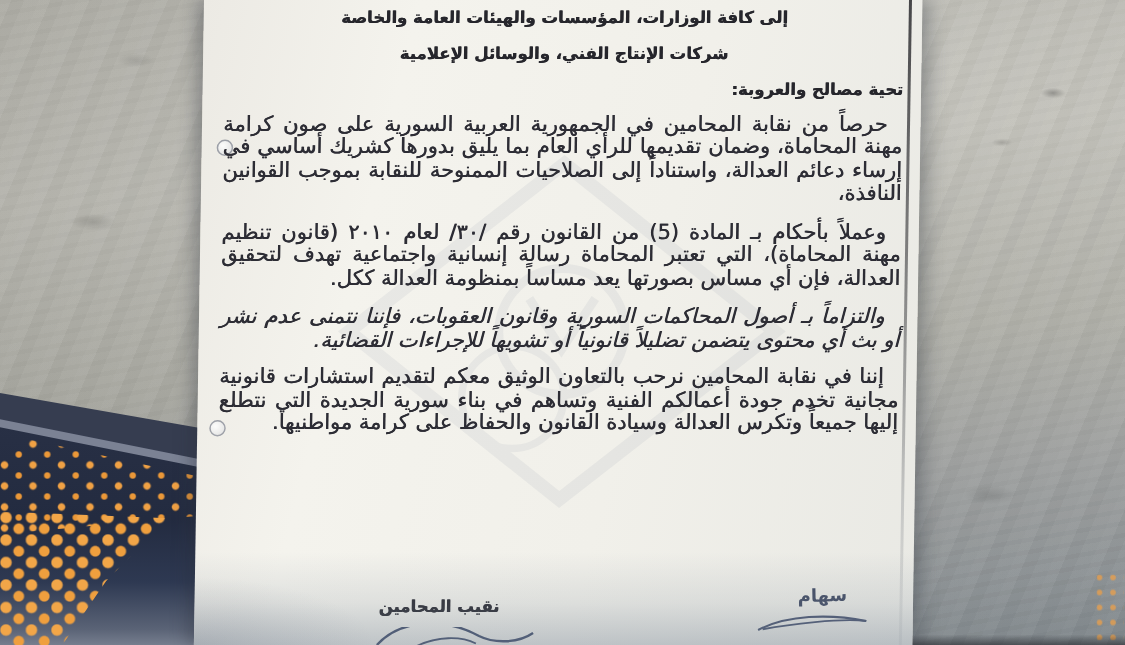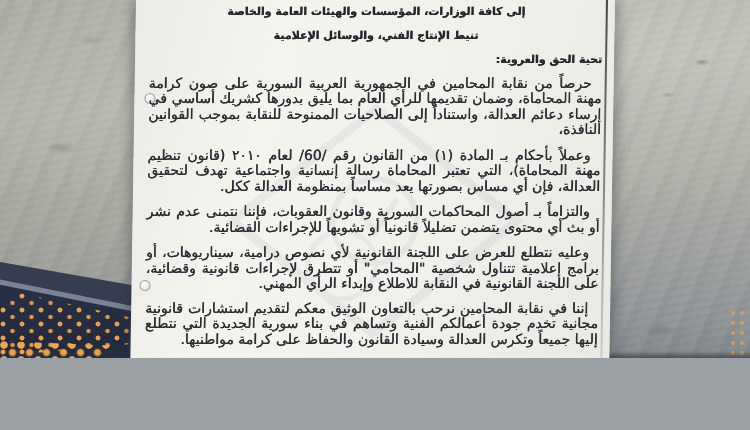--- a/index.html
+++ b/index.html
@@ -1,17 +1,17 @@
 <!DOCTYPE html>
 <html lang="ar"><head>
 <meta charset="utf-8">
 <style>
   html,body{margin:0;padding:0;}
   body{width:750px;height:430px;overflow:hidden;background:#9aa0a3;}
-  .scene{position:relative;width:750px;height:358px;overflow:hidden;
+  .scene{position:relative;width:750px;height:430px;overflow:hidden;
          font-family:"DejaVu Sans",sans-serif;}
 
   
   .concrete{position:absolute;inset:0;
     background:
       radial-gradient(120% 90% at 80% 8%, rgba(255,255,255,0.10), rgba(0,0,0,0.10)),
       linear-gradient(175deg,#b7b6ae 0%,#c1c0b8 28%,#b5b5ad 55%,#a9abaa 74%,#9ba1a4 90%,#8f979c 100%);}
   .streaks{position:absolute;inset:0;opacity:.55;
     background:
       repeating-linear-gradient(113deg, rgba(255,255,255,0.05) 0 7px, rgba(0,0,0,0.035) 7px 15px, rgba(255,255,255,0.02) 15px 24px),
@@ -74,21 +74,21 @@
     text-shadow:0.35px 0 0 currentColor;}
   .h{text-align:center !important;font-weight:700;font-size:11px !important;color:#26262c;}
   .h1{padding-top:4px;}
   .h2{margin-top:8px !important;}
   .salut{margin-top:9px !important;text-align:right !important;font-weight:700;
     font-size:11px !important;color:#26262c;}
   .bp{text-indent:10px;}
   .p1{margin-top:8px !important;}
   .p2{margin-top:10px !important;}
   .p3{margin-top:10px !important;}
-  .p4{margin-top:10px !important;}
+  .p4{margin-top:10px !important;font-style:italic;}
   .p5{margin-top:10px !important;}
   .p6{margin-top:10px !important;}
   .p7{margin-top:9px !important;}
 
   .sig-name{position:absolute;top:390px;right:44px;font-size:12px;font-weight:700;
     color:#3c465f;transform:rotate(-2deg);direction:rtl;}
   .sig-swoosh{position:absolute;top:407px;right:26px;}
   .sig-title{position:absolute;top:398px;left:106px;width:114px;text-align:center;
     font-weight:700;font-size:11px;color:#23232b;direction:rtl;
     text-shadow:0.3px 0 0 currentColor;}
@@ -120,26 +120,25 @@
       <circle cx="150" cy="118" r="42" fill="none" stroke="#3a4a6e" stroke-width="6"></circle>
       <circle cx="118" cy="162" r="34" fill="none" stroke="#3a4a6e" stroke-width="5"></circle>
       <path d="M128 96 L150 130 L172 96" fill="none" stroke="#3a4a6e" stroke-width="6"></path>
     </svg>
 
     <div class="hole hole1"></div>
     <div class="hole hole2"></div>
 
     <div class="doc">
       <p class="h h1">إلى كافة الوزارات، المؤسسات والهيئات العامة والخاصة</p>
-      <p class="h h2">تنيط الإنتاج الفني، والوسائل الإعلامية</p>
-      <p class="salut">تحية الحق والعروبة:</p>
+      <p class="h h2">شركات الإنتاج الفني، والوسائل الإعلامية</p>
+      <p class="salut">تحية مصالح والعروبة:</p>
       <p class="bp p1">حرصاً من نقابة المحامين في الجمهورية العربية السورية على صون كرامة مهنة المحاماة، وضمان تقديمها للرأي العام بما يليق بدورها كشريك أساسي في إرساء دعائم العدالة، واستناداً إلى الصلاحيات الممنوحة للنقابة بموجب القوانين النافذة،</p>
-      <p class="bp p2">وعملاً بأحكام بـ المادة (١) من القانون رقم /60/ لعام ٢٠١٠ (قانون تنظيم مهنة المحاماة)، التي تعتبر المحاماة رسالة إنسانية واجتماعية تهدف لتحقيق العدالة، فإن أي مساس بصورتها يعد مساساً بمنظومة العدالة ككل.</p>
+      <p class="bp p2">وعملاً بأحكام بـ المادة (5) من القانون رقم /٣٠/ لعام ٢٠١٠ (قانون تنظيم مهنة المحاماة)، التي تعتبر المحاماة رسالة إنسانية واجتماعية تهدف لتحقيق العدالة، فإن أي مساس بصورتها يعد مساساً بمنظومة العدالة ككل.</p>
       <p class="bp p4">والتزاماً بـ أصول المحاكمات السورية وقانون العقوبات، فإننا نتمنى عدم نشر أو بث أي محتوى يتضمن تضليلاً قانونياً أو تشويهاً للإجراءات القضائية.</p>
-      <p class="bp p5">وعليه نتطلع للعرض على اللجنة القانونية لأي نصوص درامية، سيناريوهات، أو برامج إعلامية تتناول شخصية "المحامي" أو تتطرق لإجراءات قانونية وقضائية، على اللجنة القانونية في النقابة للاطلاع وإبداء الرأي المهني.</p>
       <p class="bp p7">إننا في نقابة المحامين نرحب بالتعاون الوثيق معكم لتقديم استشارات قانونية مجانية تخدم جودة أعمالكم الفنية وتساهم في بناء سورية الجديدة التي نتطلع إليها جميعاً وتكرس العدالة وسيادة القانون والحفاظ على كرامة مواطنيها.</p>
 
     </div>
 
     <div class="sig-name">سهام</div>
     <svg class="sig-swoosh" width="80" height="16" viewBox="0 0 80 16">
       <path d="M3 13 C 22 3, 50 2, 75 7" fill="none" stroke="#434e6b" stroke-width="1.4"></path>
       <path d="M75 7 C 58 5, 24 9, 6 12.5" fill="none" stroke="#434e6b" stroke-width="1.2"></path>
     </svg>
 

